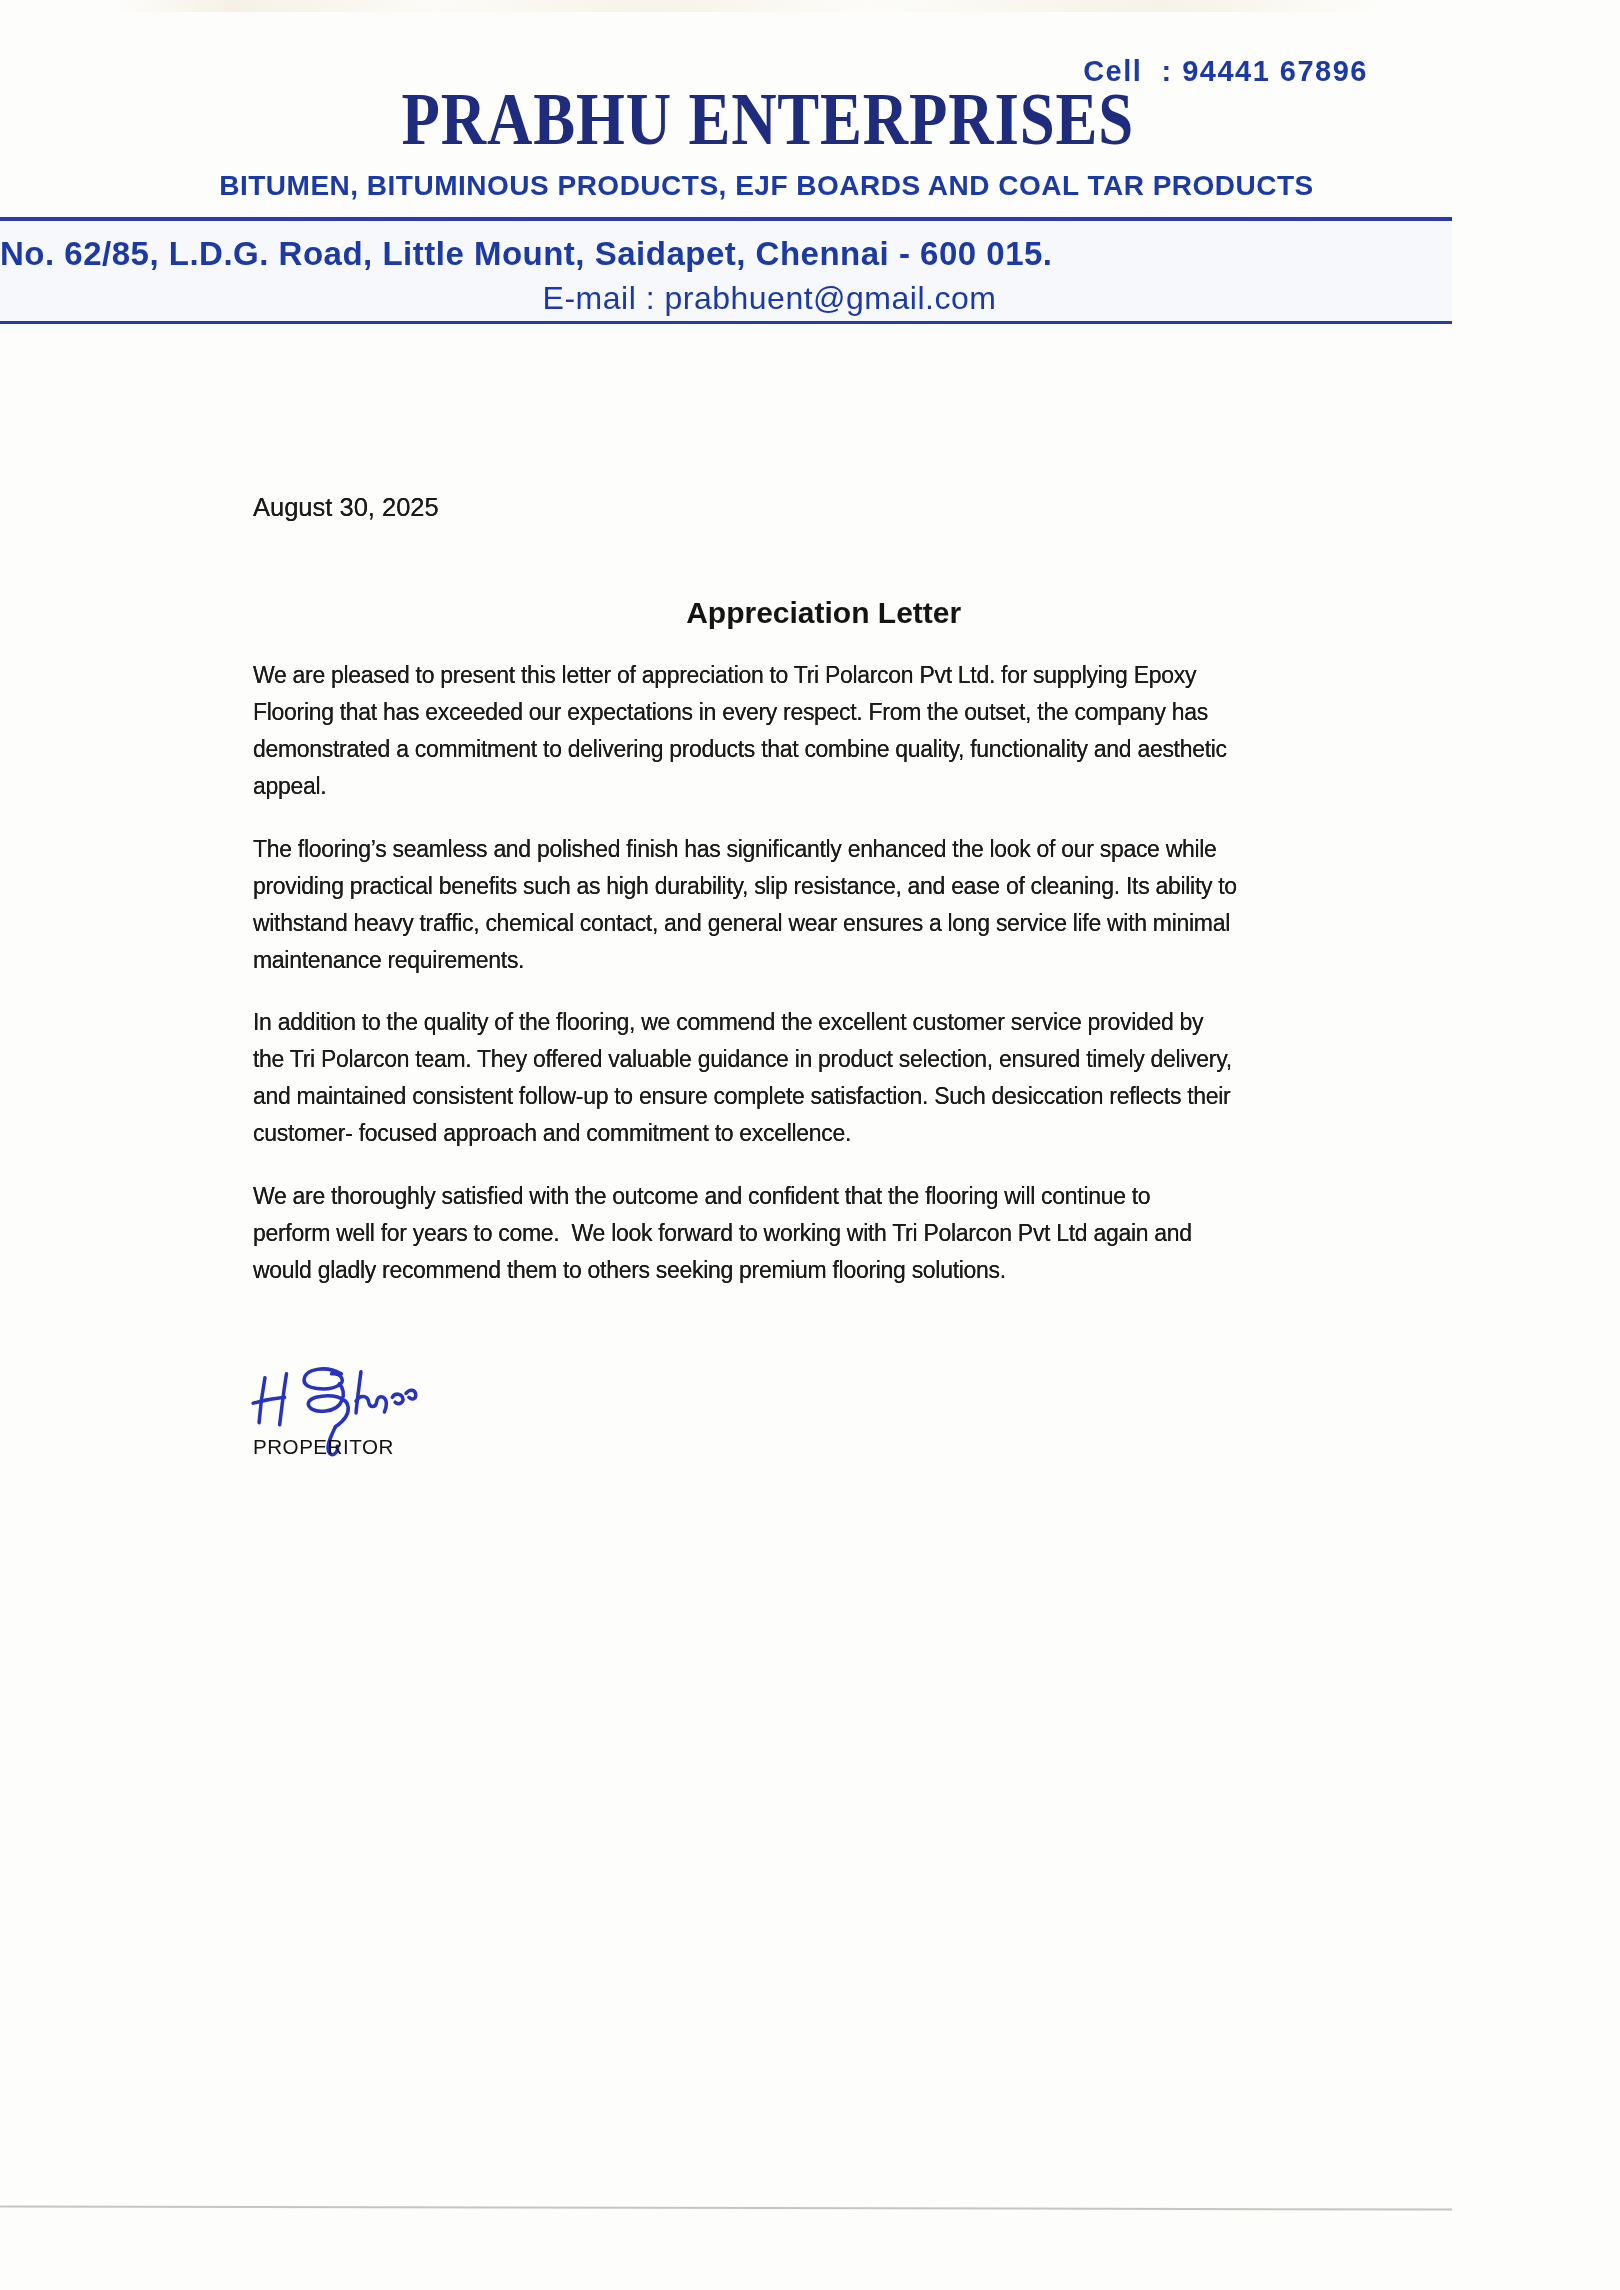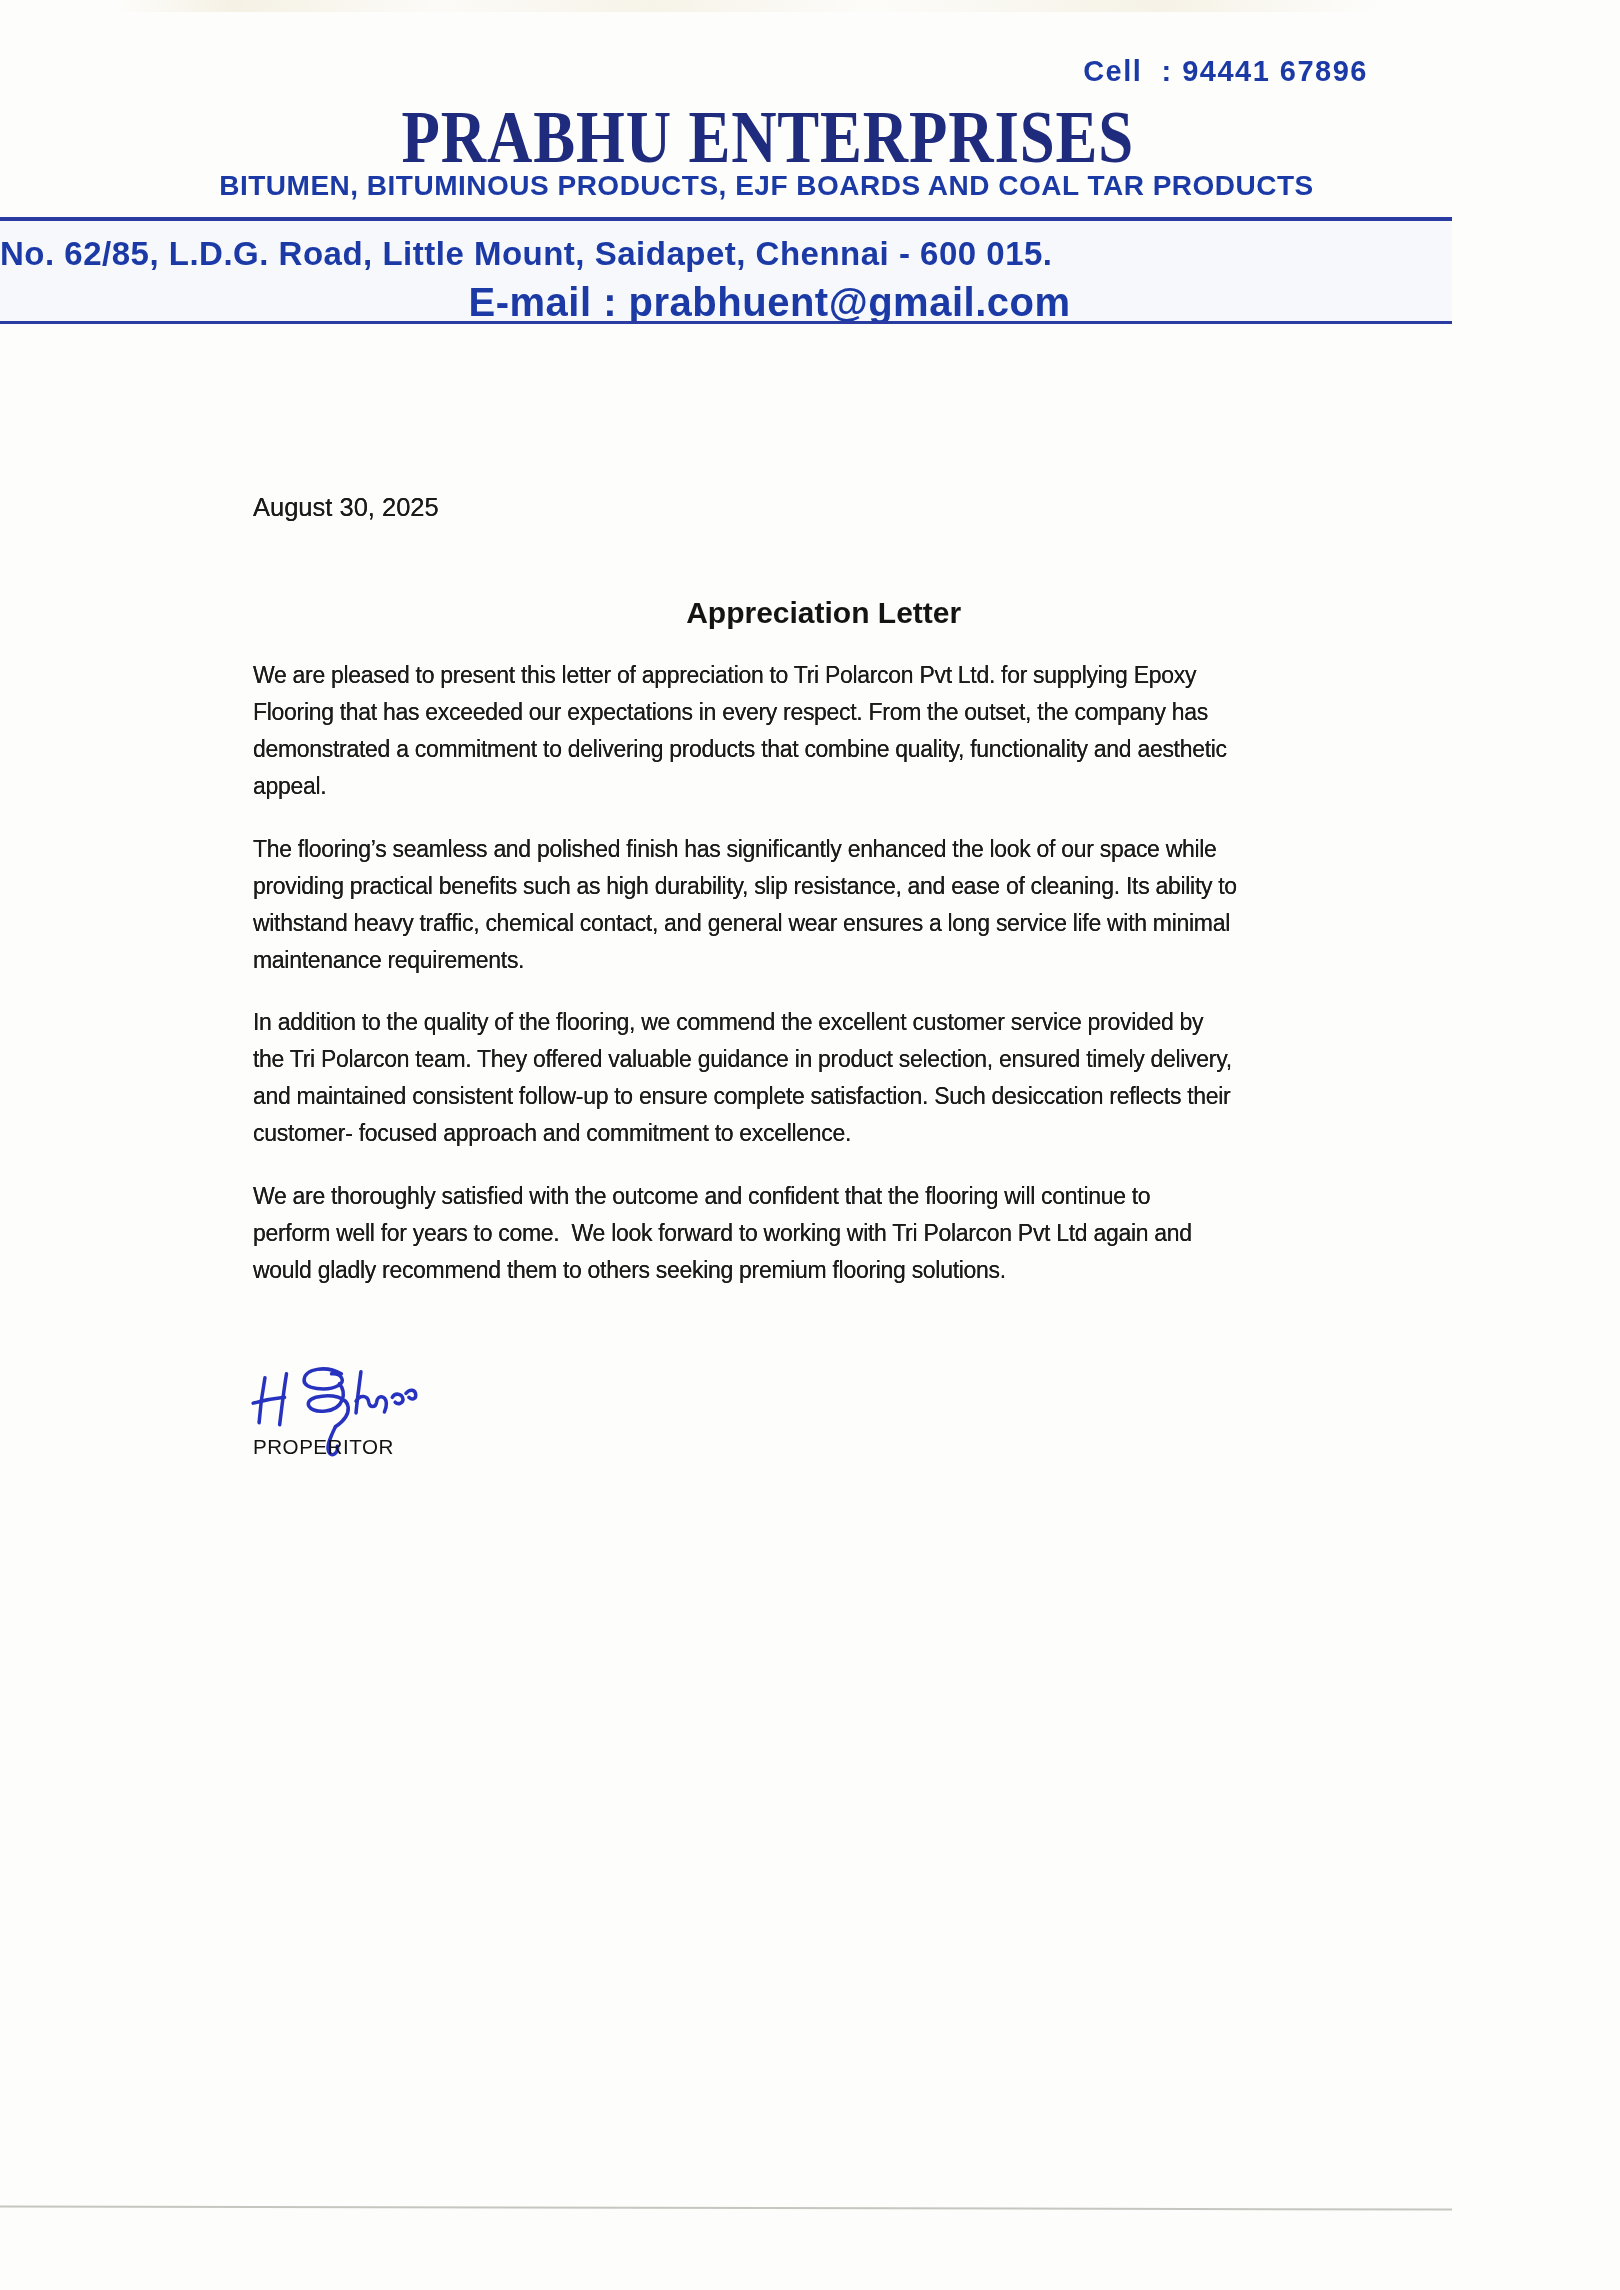--- a/index.html
+++ b/index.html
@@ -34,21 +34,21 @@
     top: 55px;
     right: 84px;
     font-size: 29px;
     font-weight: bold;
     letter-spacing: 1.5px;
     color: var(--header-blue, #1c3aa6);
     white-space: pre;
   }
   .company-name {
     position: absolute;
-    top: 96px;
+    top: 78px;
     left: 0;
     width: 1535px;
     text-align: center;
     font-family: "Liberation Serif", serif;
     font-weight: bold;
     font-size: 73px;
     letter-spacing: 1px;
     color: var(--company-navy, #1f2b7d);
   }
   .company-name > span {
@@ -93,22 +93,22 @@
     font-weight: bold;
     letter-spacing: 0.5px;
     color: var(--header-blue, #1c3aa6);
   }
   .company-email {
     position: absolute;
     top: 280px;
     left: 0;
     width: 1539px;
     text-align: center;
-    font-size: 40px;
-    font-weight: bold;
+    font-size: 32px;
+    font-weight: normal;
     letter-spacing: 0.5px;
     color: var(--header-blue, #1c3aa6);
   }
   .letter-date {
     position: absolute;
     top: 493px;
     left: 253px;
     font-size: 25.5px;
     color: var(--body-ink, #1b1b1b);
     text-shadow: 0 0 0.4px var(--body-ink, #1b1b1b);

